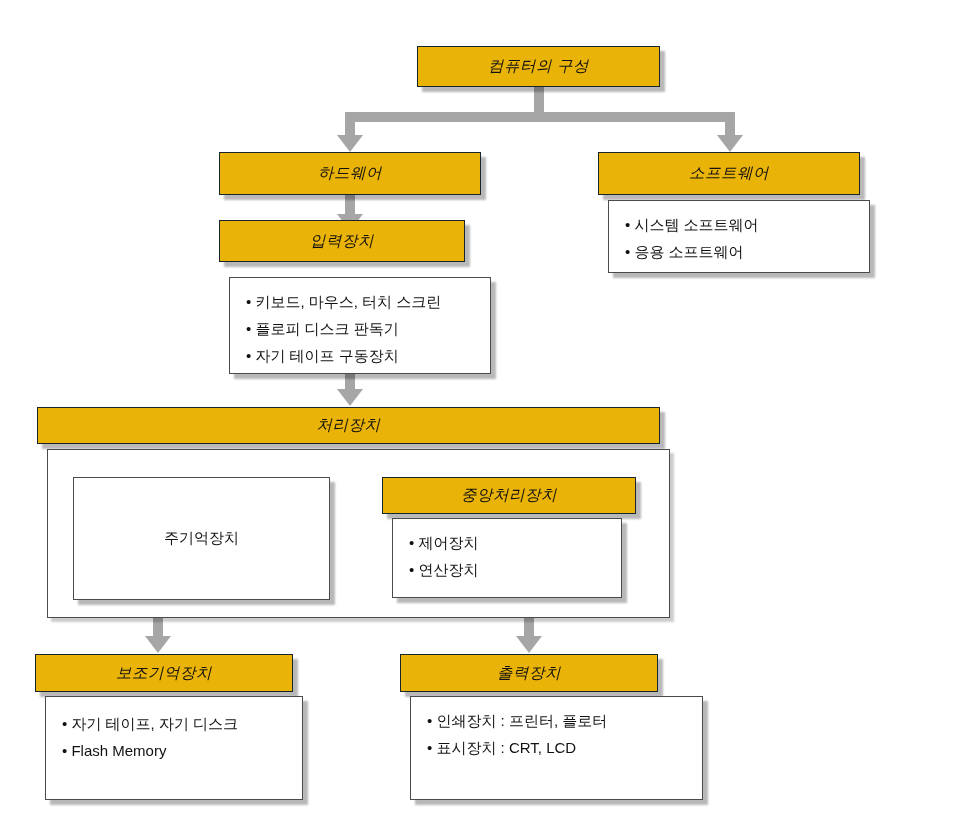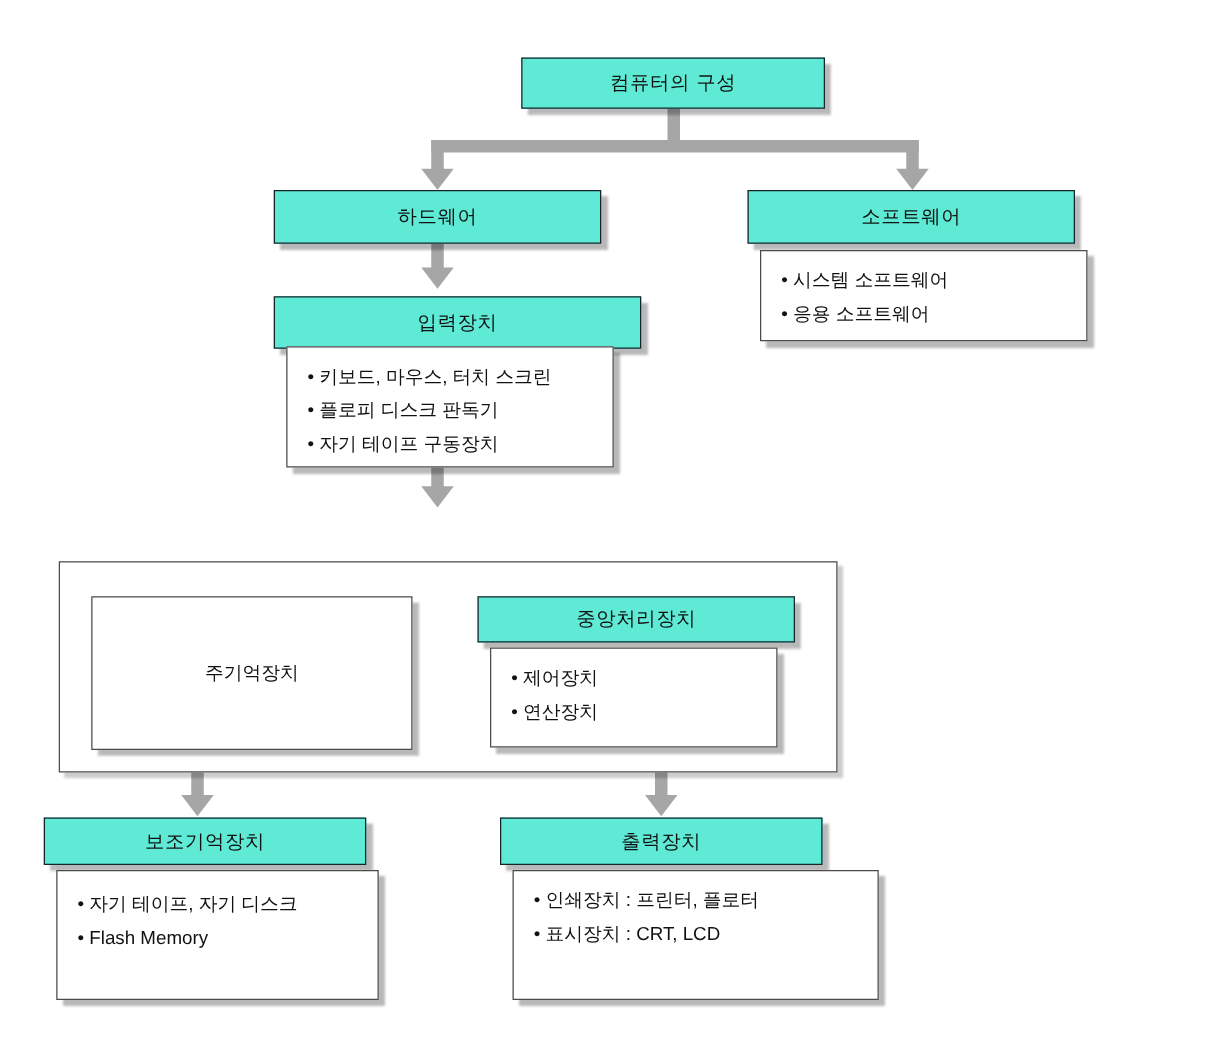--- a/index.html
+++ b/index.html
@@ -4,26 +4,27 @@
 <style>
   html,body { margin:0; padding:0; background:#ffffff; }
   #canvas {
     position:relative; width:974px; height:834px; background:#ffffff;
     font-family:"Liberation Sans","DejaVu Sans",sans-serif; color:#111;
     overflow:hidden;
   }
   
   .bluebox {
     position:absolute;
-    background:#5eead4;
+    background:#eab308;
     border:1px solid #17242c;
     box-shadow:5px 5px 2px rgba(0,0,0,0.28);
     display:flex; align-items:center; justify-content:center;
     font-size:15.5px; letter-spacing:0.5px;
     box-sizing:border-box;
+    font-style:italic;
   }
   
   .whitebox {
     position:absolute;
     background:#ffffff;
     border:1px solid #4a4a4a;
     box-shadow:5px 5px 2px rgba(0,0,0,0.28);
     box-sizing:border-box;
     font-size:15px;
     margin-left:10px;
@@ -99,29 +100,32 @@
   </div>
 
   <div class="bluebox" style="left:219px; top:152px; width:262px; height:43px;">
     <span>하드웨어</span>
   </div>
   <div class="whitebox listbox" style="left:598px; top:200px; width:262px; height:73px;">
       <div class="li">시스템 소프트웨어</div>
       <div class="li">응용 소프트웨어</div>
     </div>
 
-  <div class="bluebox" style="left:219px; top:237px; width:294px; height:42px;justify-content:center;">
+  <div class="bluebox" style="left:219px; top:220px; width:246px; height:42px;justify-content:center;">
     <span>입력장치</span>
   </div>
   <div class="whitebox listbox" style="left:219px; top:277px; width:262px; height:97px;">
       <div class="li">키보드, 마우스, 터치 스크린</div>
       <div class="li">플로피 디스크 판독기</div>
       <div class="li">자기 테이프 구동장치</div>
     </div>
 
+  <div class="bluebox" style="left:37px; top:407px; width:623px; height:37px;">
+    <span>처리장치</span>
+  </div>
   <div class="whitebox" style="left:37px; top:449px; width:623px; height:169px; box-shadow:4px 4px 2px rgba(0,0,0,0.2);"></div>
 
   <div class="whitebox centerbox" style="left:63px; top:477px; width:257px; height:123px;">
     <span>주기억장치</span>
   </div>
 
   <div class="bluebox" style="left:382px; top:477px; width:254px; height:37px;">
     <span>중앙처리장치</span>
   </div>
   <div class="whitebox listbox" style="left:382px; top:518px; width:230px; height:80px;">

